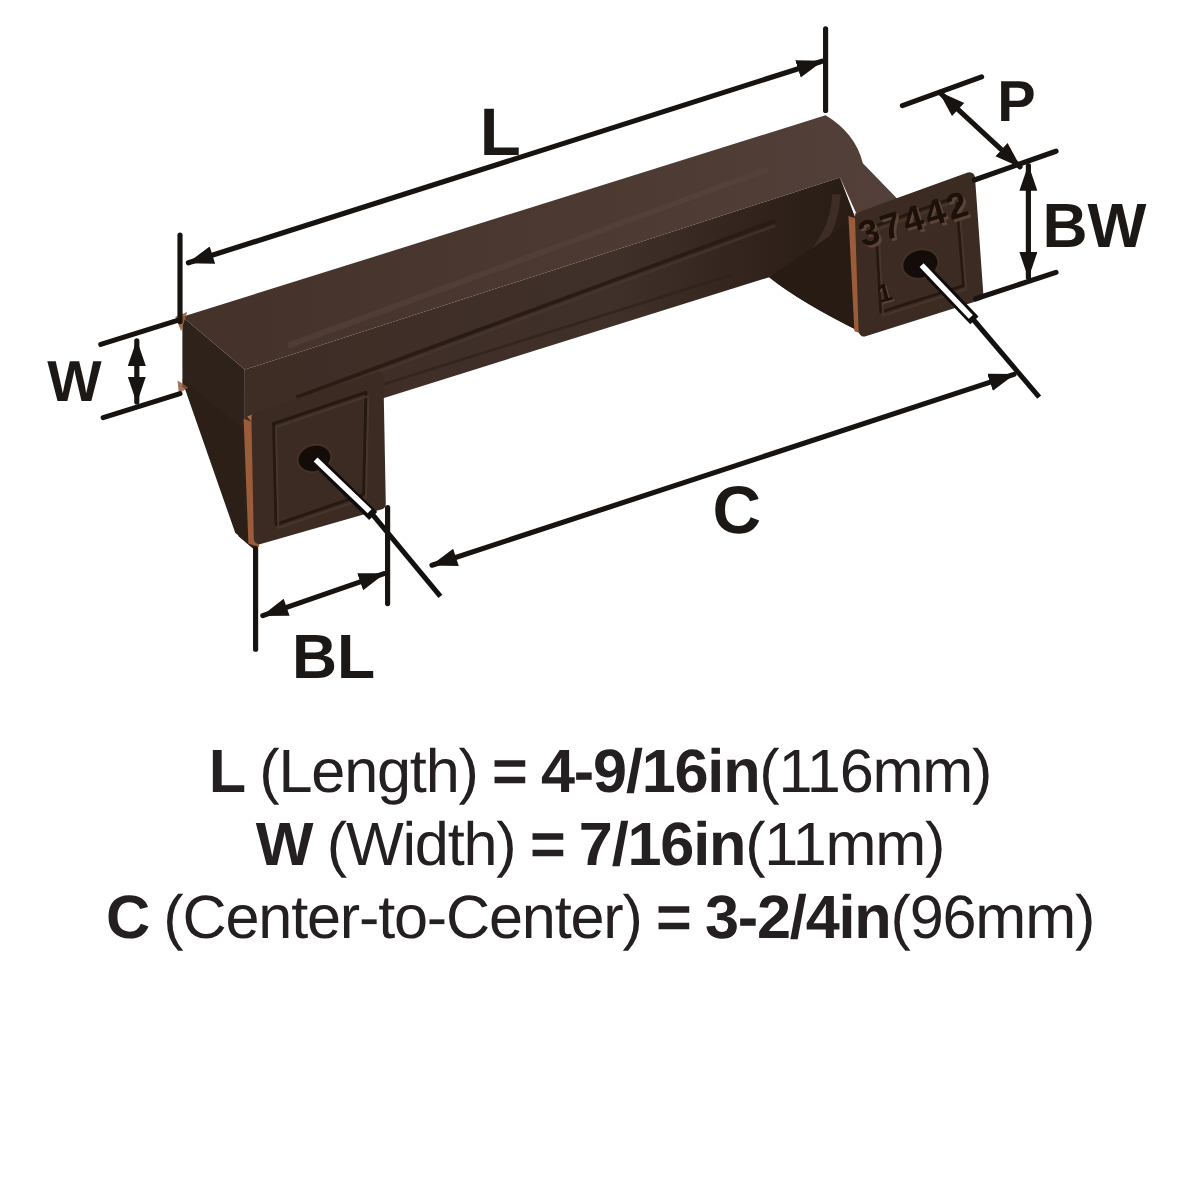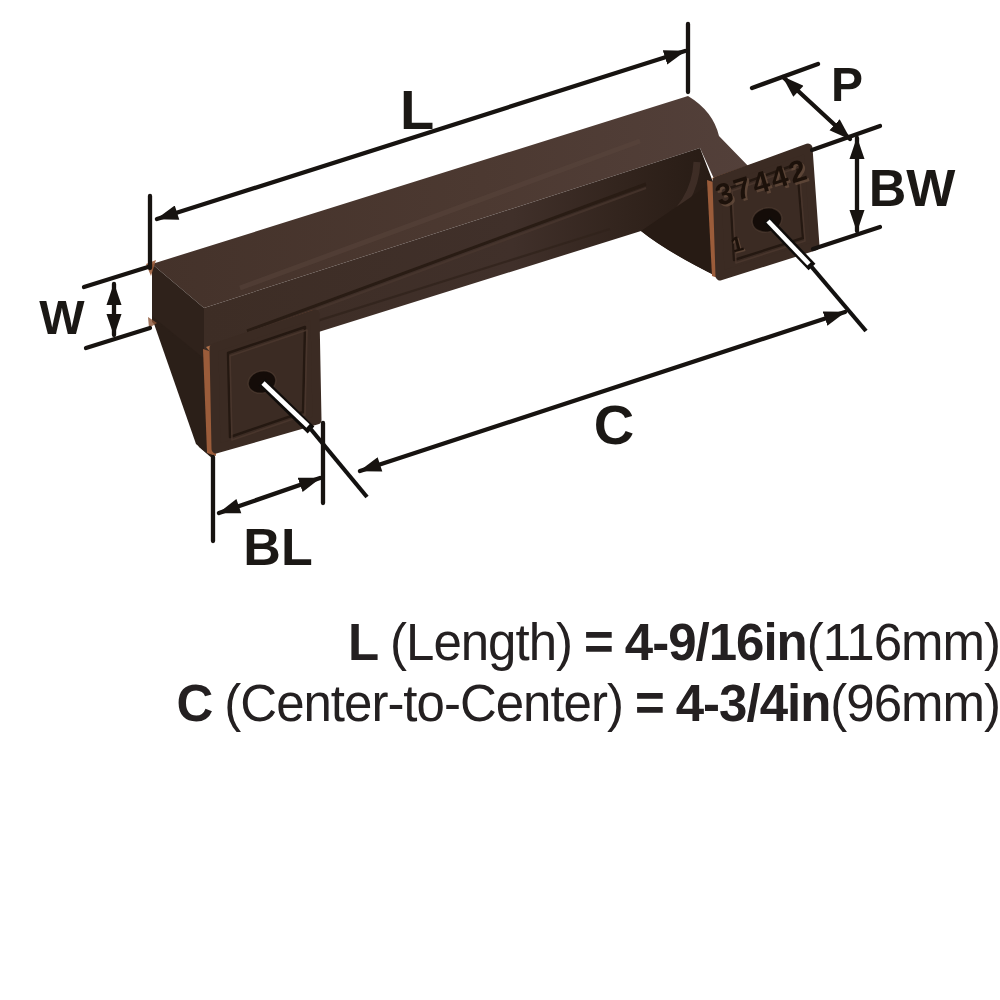--- a/index.html
+++ b/index.html
@@ -3,21 +3,21 @@
 <meta charset="utf-8">
 <style>
   html,body{margin:0;padding:0;background:#ffffff;}
   .stage{position:relative;width:1000px;height:1000px;background:#ffffff;overflow:hidden;
          font-family:"Liberation Sans", sans-serif;}
   .diagram-svg{position:absolute;left:0;top:0;}
   .dim-label{font-family:"Liberation Sans", sans-serif;font-weight:bold;fill:#1b1815;}
   .emboss-main{font-family:"Liberation Sans", sans-serif;font-weight:bold;fill:#1c110a;}
   .emboss-lite{font-family:"Liberation Sans", sans-serif;font-weight:bold;fill:#61493a;opacity:.85;}
   .specs{position:absolute;left:0;top:600px;width:1000px;padding-top:12px;
-         display:flex;flex-direction:column;align-items:flex-end;}
+         display:flex;flex-direction:column;align-items:center;}
   .spec-line{white-space:nowrap;line-height:61px;font-size:51px;color:#242021;letter-spacing:-1px;}
   .sym{font-weight:700;}
   .nm{font-weight:400;margin:0 12px;}
   .eq{font-weight:700;margin-right:12px;}
   .val{font-weight:700;}
   .mm{font-weight:400;}
 </style>
 </head>
 <body>
 
@@ -156,16 +156,19 @@
       <text class="dim-label" x="614" y="444" font-size="56" text-anchor="middle">C</text>
       <text class="dim-label" x="278" y="565" font-size="52" text-anchor="middle">BL</text>
     </g>
   </svg>
 
   <div class="specs">
     <div class="spec-line">
       <span class="sym">L</span><span class="nm">(Length)</span><span class="eq">=</span><span class="val">4-9/16in</span><span class="mm">(116mm)</span>
     </div>
     <div class="spec-line">
-      <span class="sym">C</span><span class="nm">(Center-to-Center)</span><span class="eq">=</span><span class="val">4-3/4in</span><span class="mm">(96mm)</span>
+      <span class="sym">W</span><span class="nm">(Width)</span><span class="eq">=</span><span class="val">7/16in</span><span class="mm">(11mm)</span>
+    </div>
+    <div class="spec-line">
+      <span class="sym">C</span><span class="nm">(Center-to-Center)</span><span class="eq">=</span><span class="val">3-2/4in</span><span class="mm">(96mm)</span>
     </div>
   </div>
 </div>
 
 </body></html>

